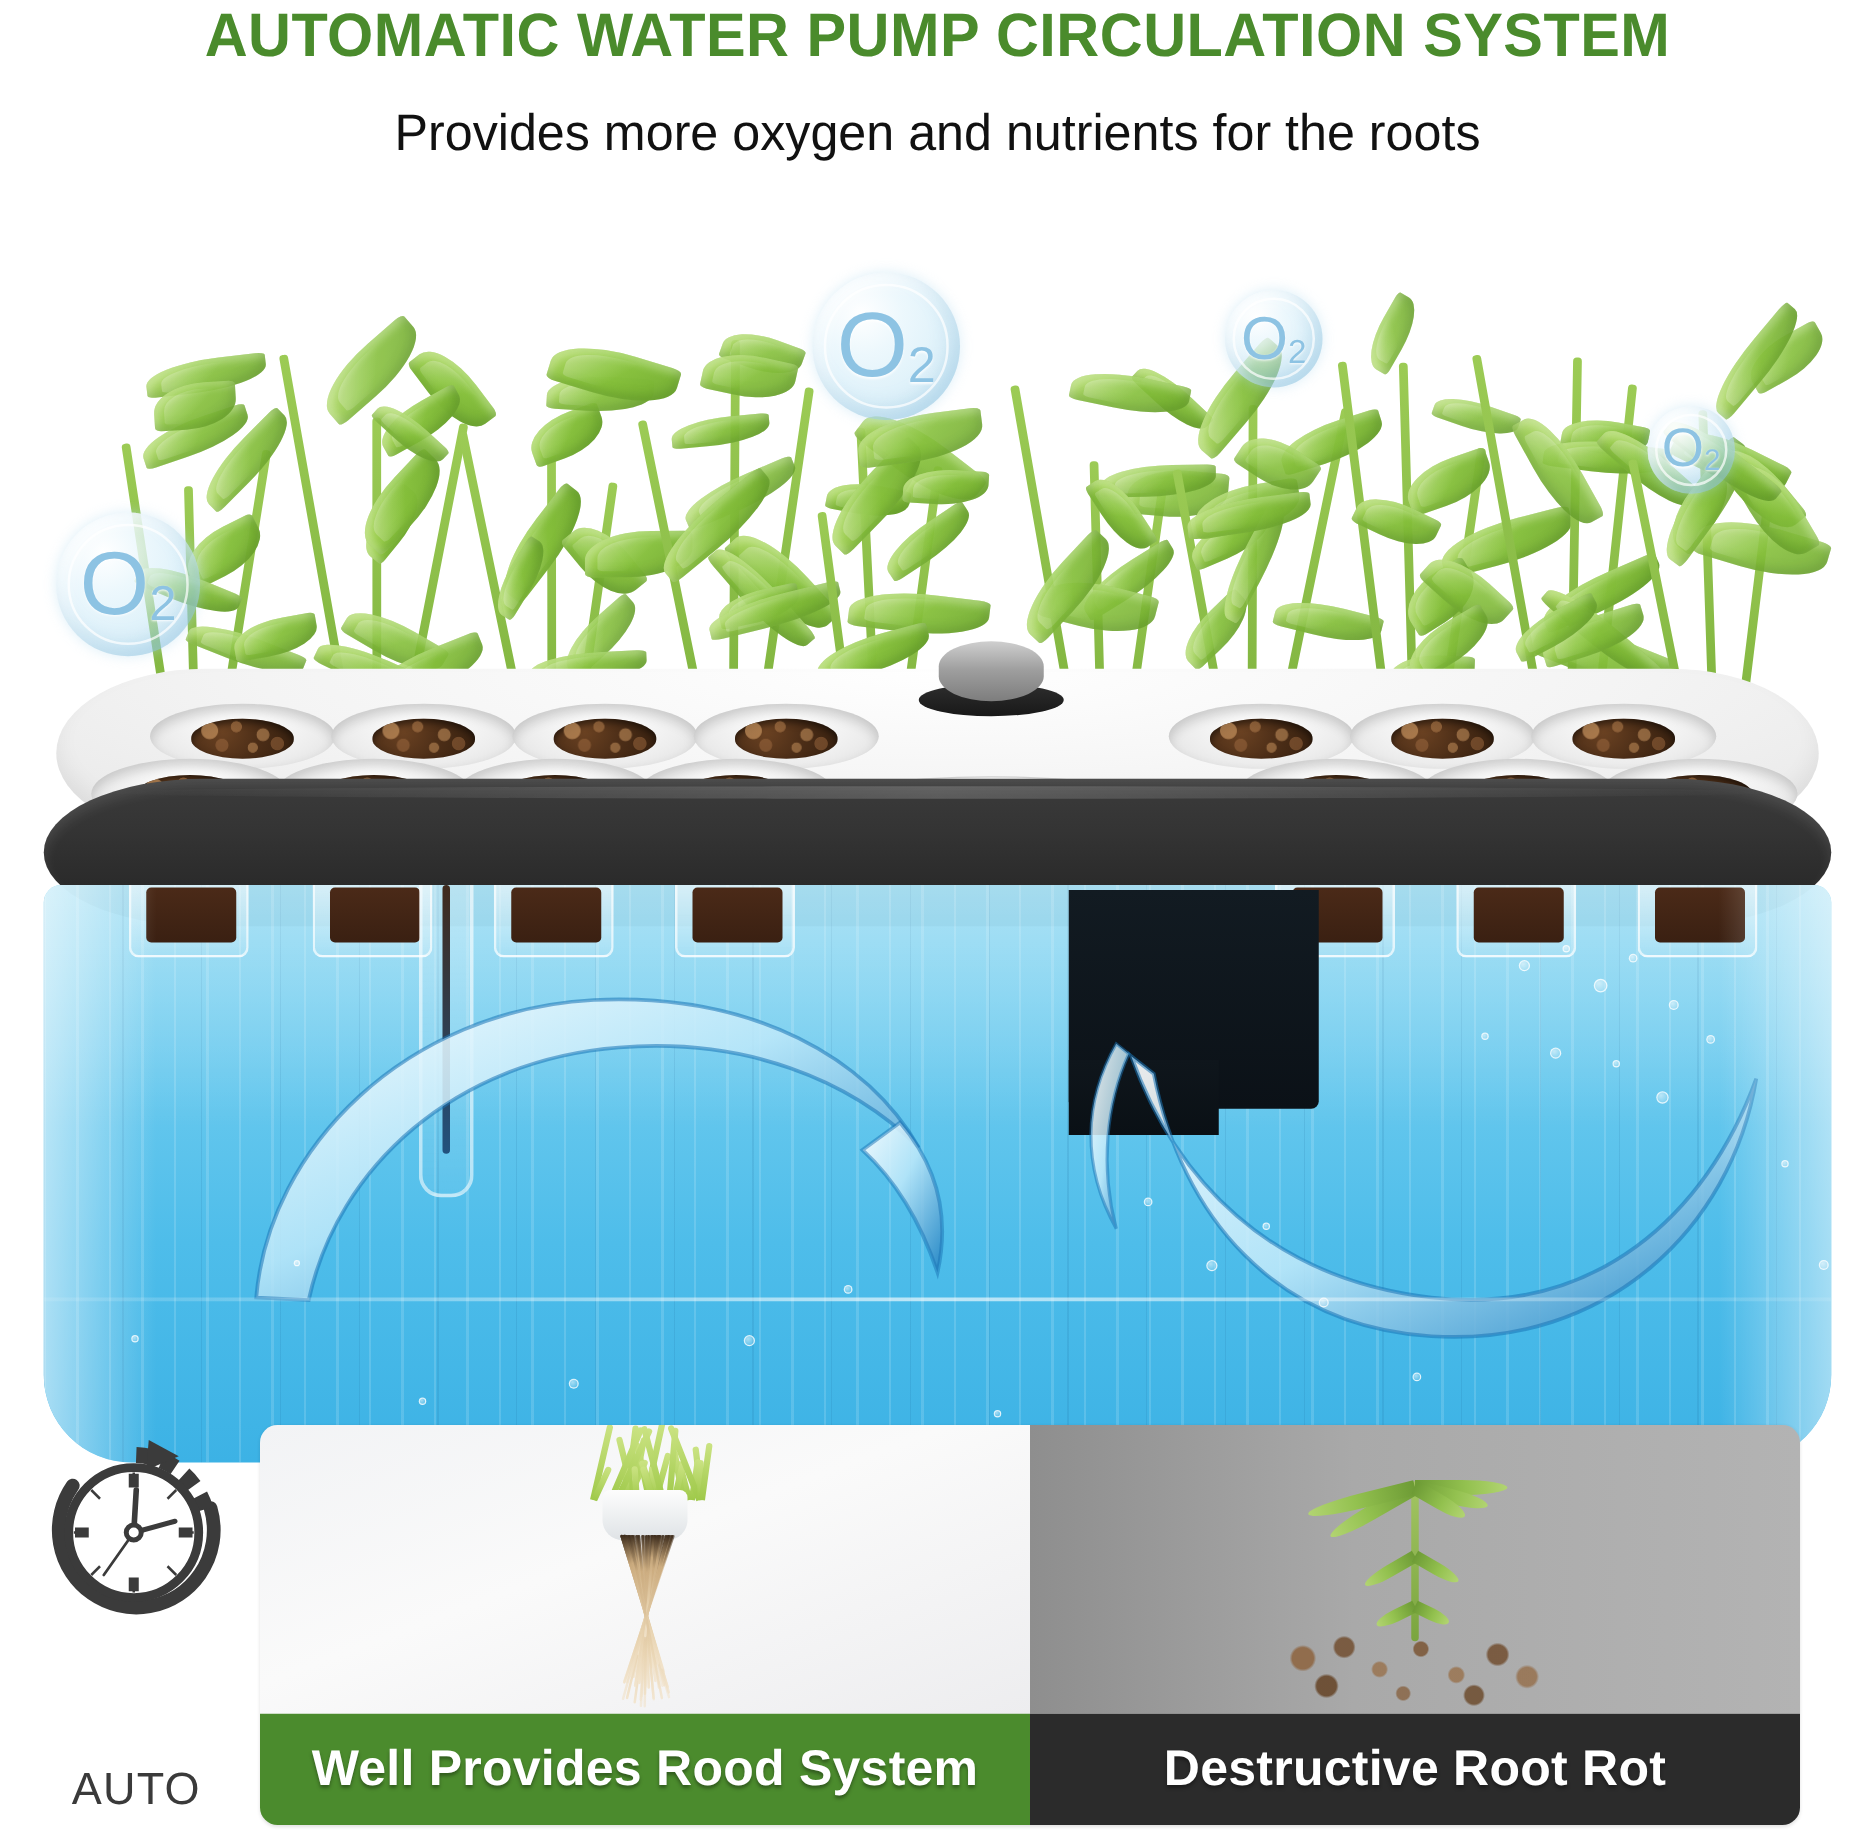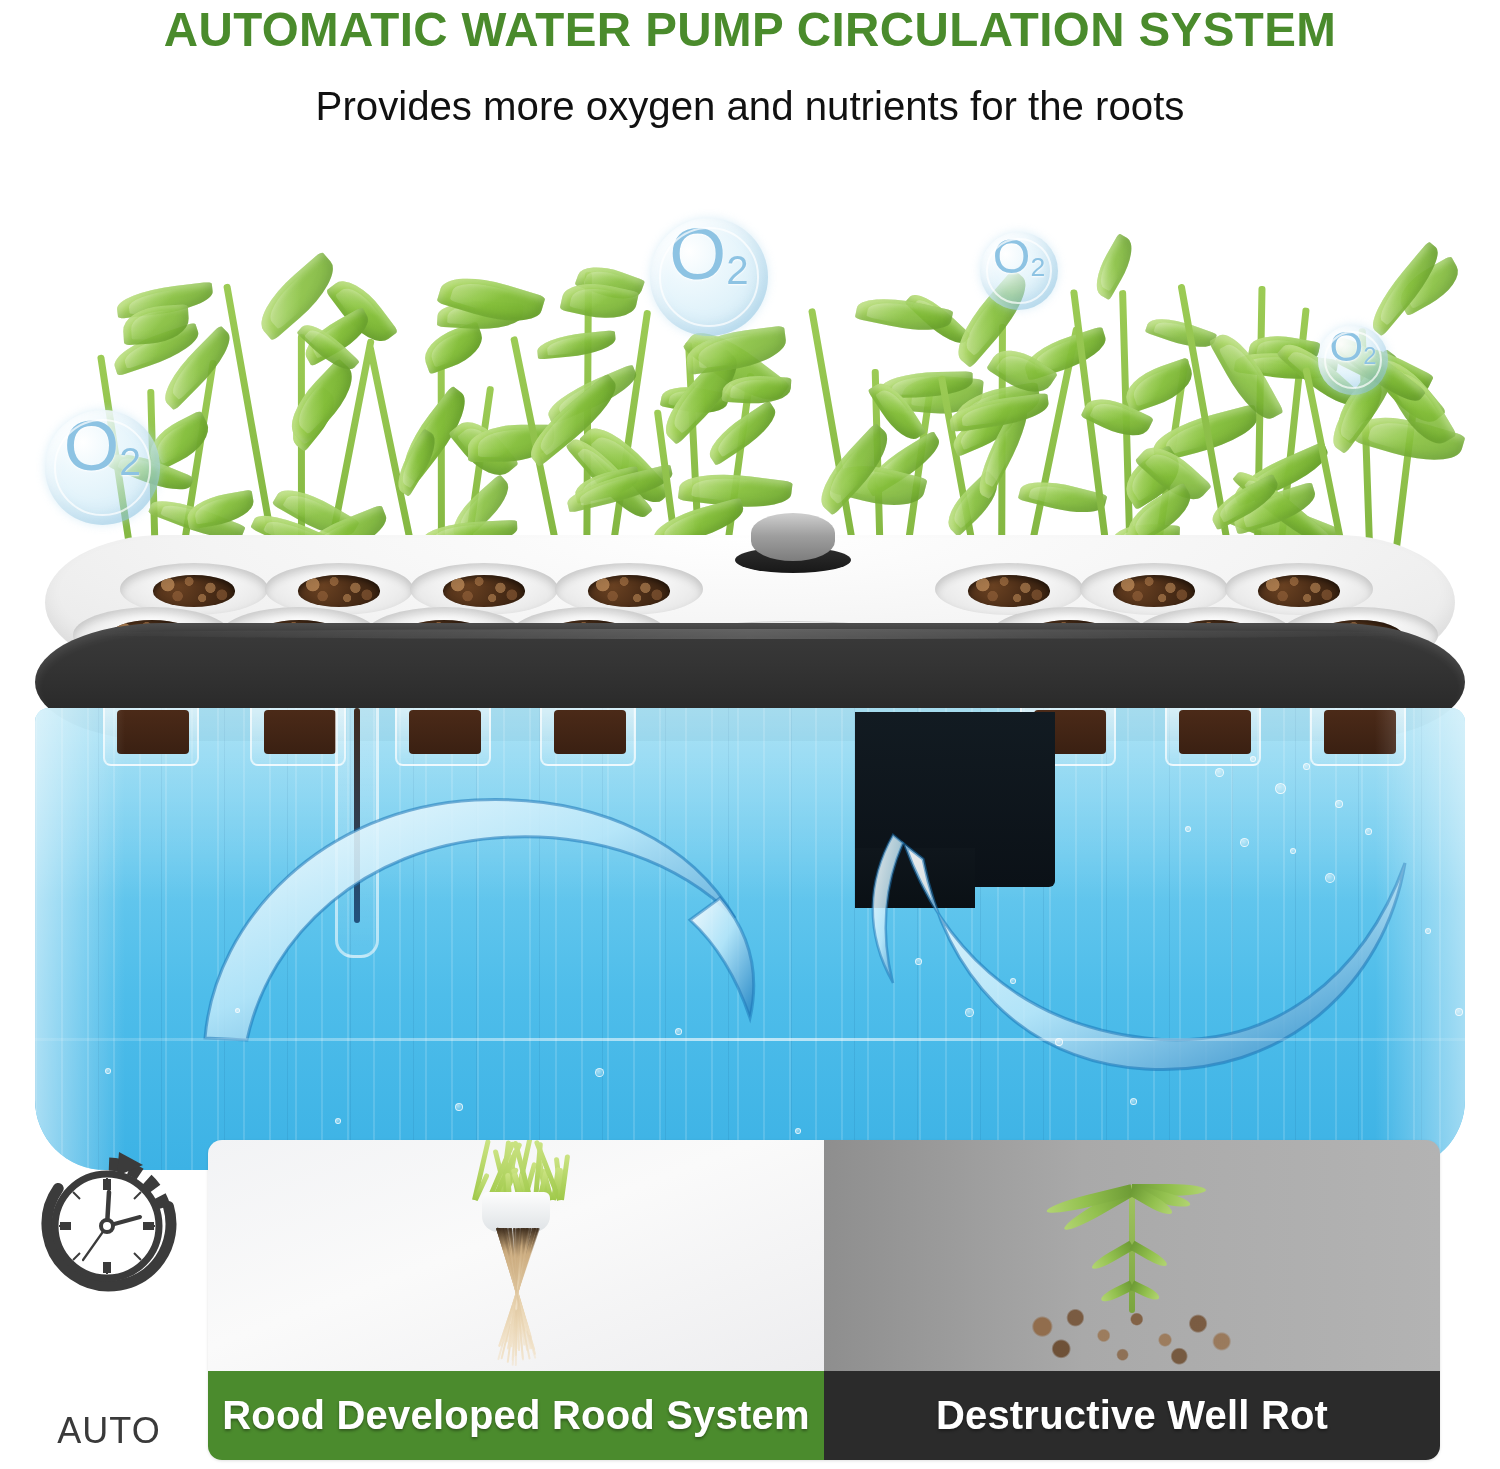--- a/index.html
+++ b/index.html
@@ -232,21 +232,21 @@
 
   
   .o2 {
     position:absolute; border-radius:50%;
     background:
       radial-gradient(circle at 33% 28%, rgba(255,255,255,0.96) 0%, rgba(232,246,252,0.80) 28%,
                       rgba(200,232,246,0.55) 55%, rgba(170,218,240,0.40) 78%, rgba(255,255,255,0.12) 100%);
     box-shadow: inset -6px -8px 16px rgba(120,180,215,.40),
                 inset 6px 7px 14px rgba(255,255,255,.85),
                 0 0 10px rgba(180,220,240,.45);
-    display:flex; justify-content:center;
+    display:flex; align-items:center; justify-content:center;
   }
   .o2 .lbl{
     font-family:"Liberation Sans", sans-serif;
     font-weight:400;
     color:#8dc3e3;
     line-height:1;
     text-shadow:0 1px 2px rgba(255,255,255,.9);
   }
   .o2 .lbl sub{ font-size:.55em; vertical-align:-.12em; }
   .o2-ring{
@@ -780,21 +780,21 @@
                 <div class="root-fiber" style="left: 75.1255px; height: 111.772px; transform: rotate(-17.1643deg); opacity: 0.81;"></div>
                 <div class="root-fiber" style="left: 88.9643px; height: 132.947px; transform: rotate(-5.21262deg); opacity: 0.6;"></div>
                 <div class="root-fiber" style="left: 78.2569px; height: 107.478px; transform: rotate(-14.46deg); opacity: 0.71;"></div>
                 <div class="root-fiber" style="left: 105.336px; height: 123.199px; transform: rotate(8.92694deg); opacity: 0.88;"></div>
                 <div class="root-fiber" style="left: 100.536px; height: 81.9428px; transform: rotate(4.78144deg); opacity: 0.85;"></div>
                 <div class="root-fiber" style="left: 82.1901px; height: 133.543px; transform: rotate(-11.0631deg); opacity: 0.81;"></div>
                 <div class="root-fiber" style="left: 112.631px; height: 117.834px; transform: rotate(15.2266deg); opacity: 0.94;"></div>
               </div>
           </div>
         </div>
-        <div class="caption cap-green">Rood Developed Rood System</div>
+        <div class="caption cap-green">Well Provides Rood System</div>
       </div>
 
       <div class="panel">
         <div class="panel-img img-grey">
           <div class="soilplant">
             <div class="soil-stem"></div>
             <div id="fanLayer">
                 <div class="fanleaf" style="width: 78px; left: 150px; top: 44px; height: 12px; transform: rotate(150deg); transform-origin: 0% 50%;"></div>
                 <div class="fanleaf" style="width: 88px; left: 150px; top: 44px; height: 12px; transform: rotate(166deg); transform-origin: 0% 50%;"></div>
                 <div class="fanleaf" style="width: 74px; left: 150px; top: 44px; height: 12px; transform: rotate(0deg);"></div>
@@ -803,19 +803,19 @@
                 <div class="fanleaf" style="width: 46px; left: 150px; top: 100px; height: 10px; transform: rotate(150deg); transform-origin: 0% 50%;"></div>
                 <div class="fanleaf" style="width: 40px; left: 150px; top: 100px; height: 10px; transform: rotate(30deg);"></div>
                 <div class="fanleaf" style="width: 34px; left: 150px; top: 140px; height: 10px; transform: rotate(154deg); transform-origin: 0% 50%;"></div>
                 <div class="fanleaf" style="width: 30px; left: 150px; top: 140px; height: 10px; transform: rotate(26deg);"></div>
               </div>
             <div class="soil-mound">
               <div class="soil-mound-tex"></div>
             </div>
           </div>
         </div>
-        <div class="caption cap-dark">Destructive Well Rot</div>
+        <div class="caption cap-dark">Destructive Root Rot</div>
       </div>
 
     </div>
   </div>
 
 </div>
 
 </body></html>

